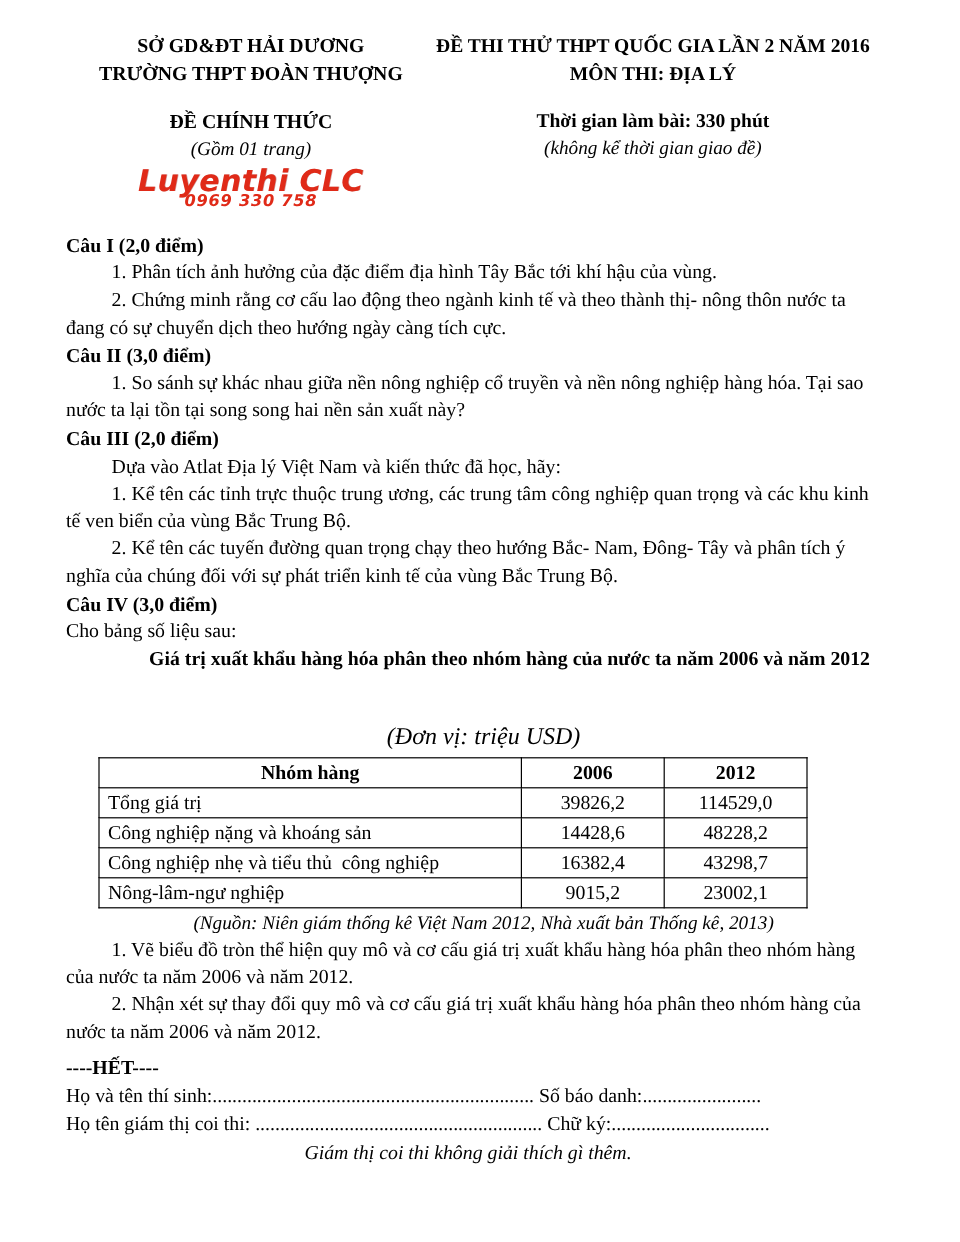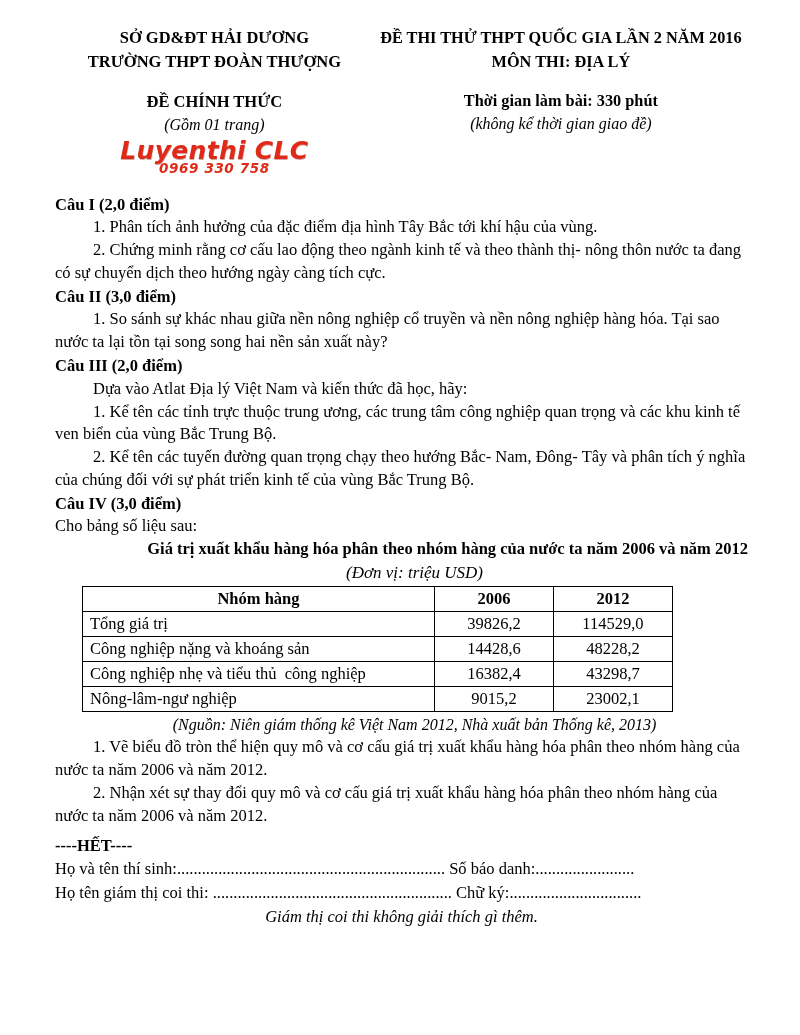--- a/index.html
+++ b/index.html
@@ -10,21 +10,21 @@
   body {
     width: 800px;
     height: 1035px;
     font-family: "Liberation Serif", "DejaVu Serif", serif;
     color: #000000;
     font-size: 16.5px;
     position: relative;
     overflow: hidden;
   }
   .page {
-    padding: 26px 52px 0 55px;
+    padding: 26px 75px 0 55px;
     box-sizing: border-box;
     width: 800px;
   }
 
   
   .header {
     display: flex;
     flex-direction: row;
     align-items: flex-start;
   }
@@ -102,23 +102,24 @@
   .tbl-caption {
     text-align: right;
     line-height: 1.38;
     font-size: 16.5px;
     margin-left: 26px;
     font-weight: bold;
   }
   .tbl-unit {
     text-align: center;
     font-style: italic;
-    font-size: 17px;
+    font-size: 20px;
     line-height: 1.38;
     margin-left: 26px;
+    margin-top: 40px;
   }
 
   
   table.data {
     border-collapse: collapse;
     width: 590px;
     margin: 2px 0 0 27px;
     table-layout: fixed;
   }
   table.data th, table.data td {

